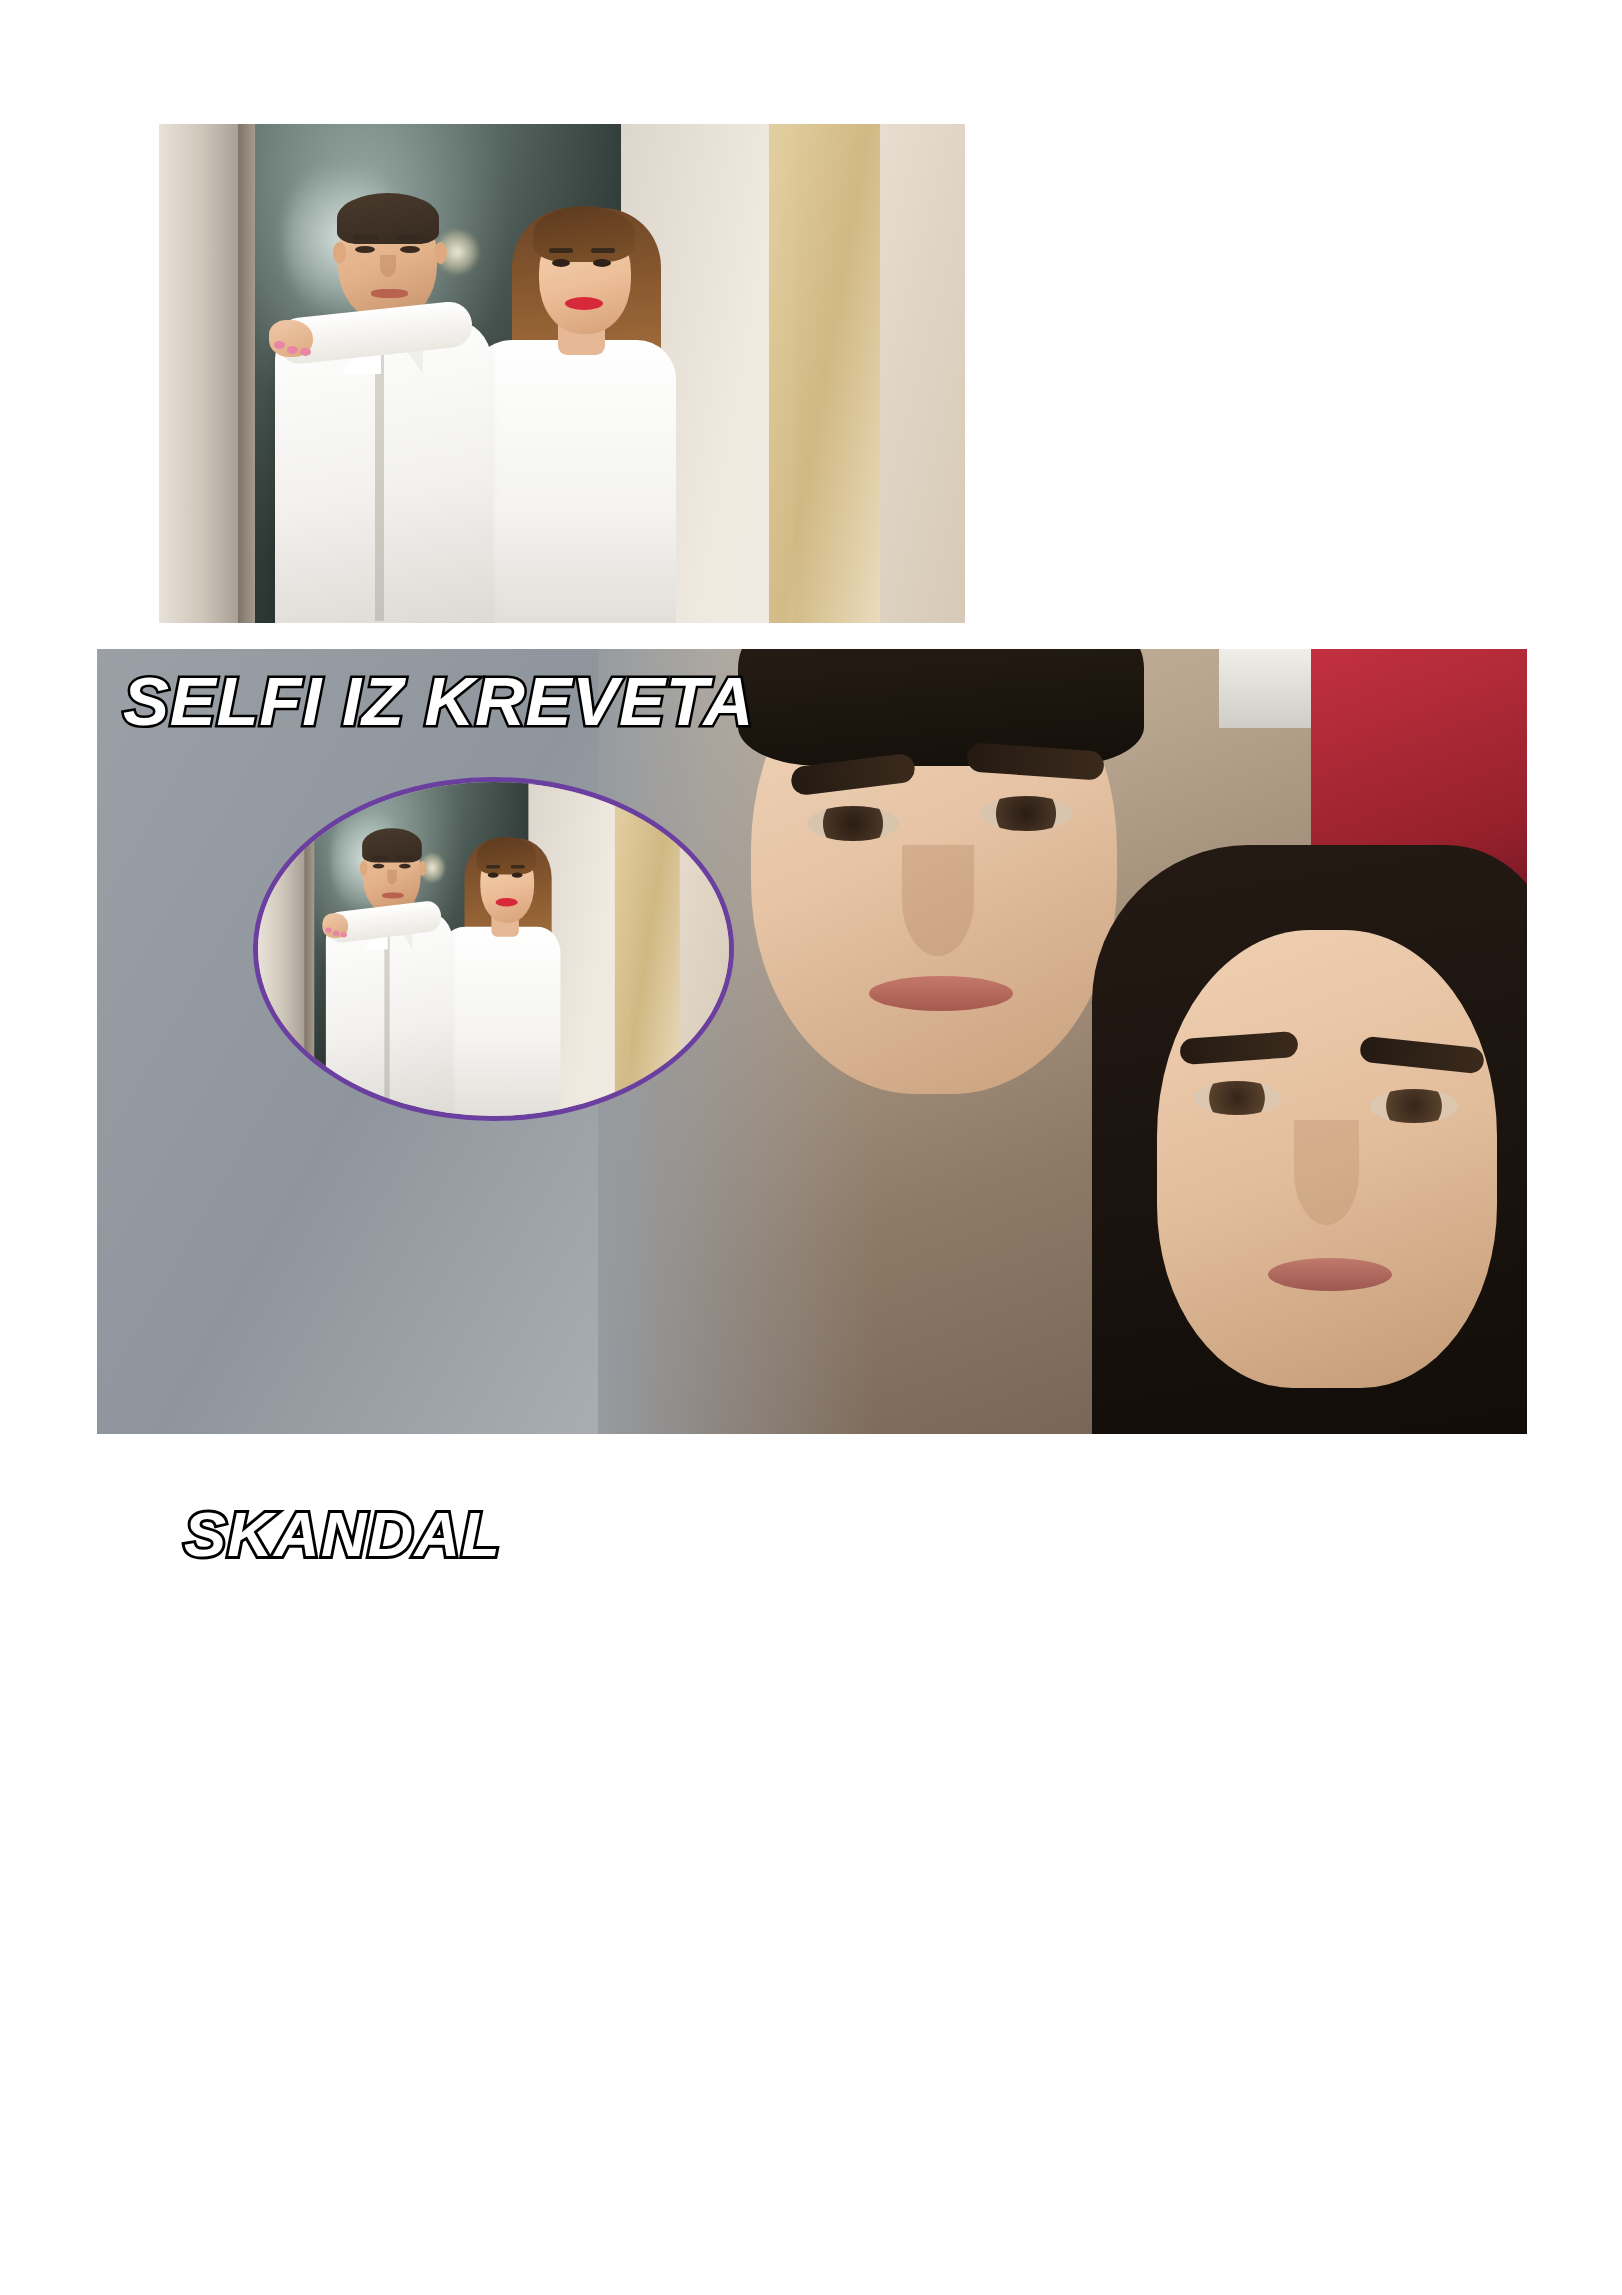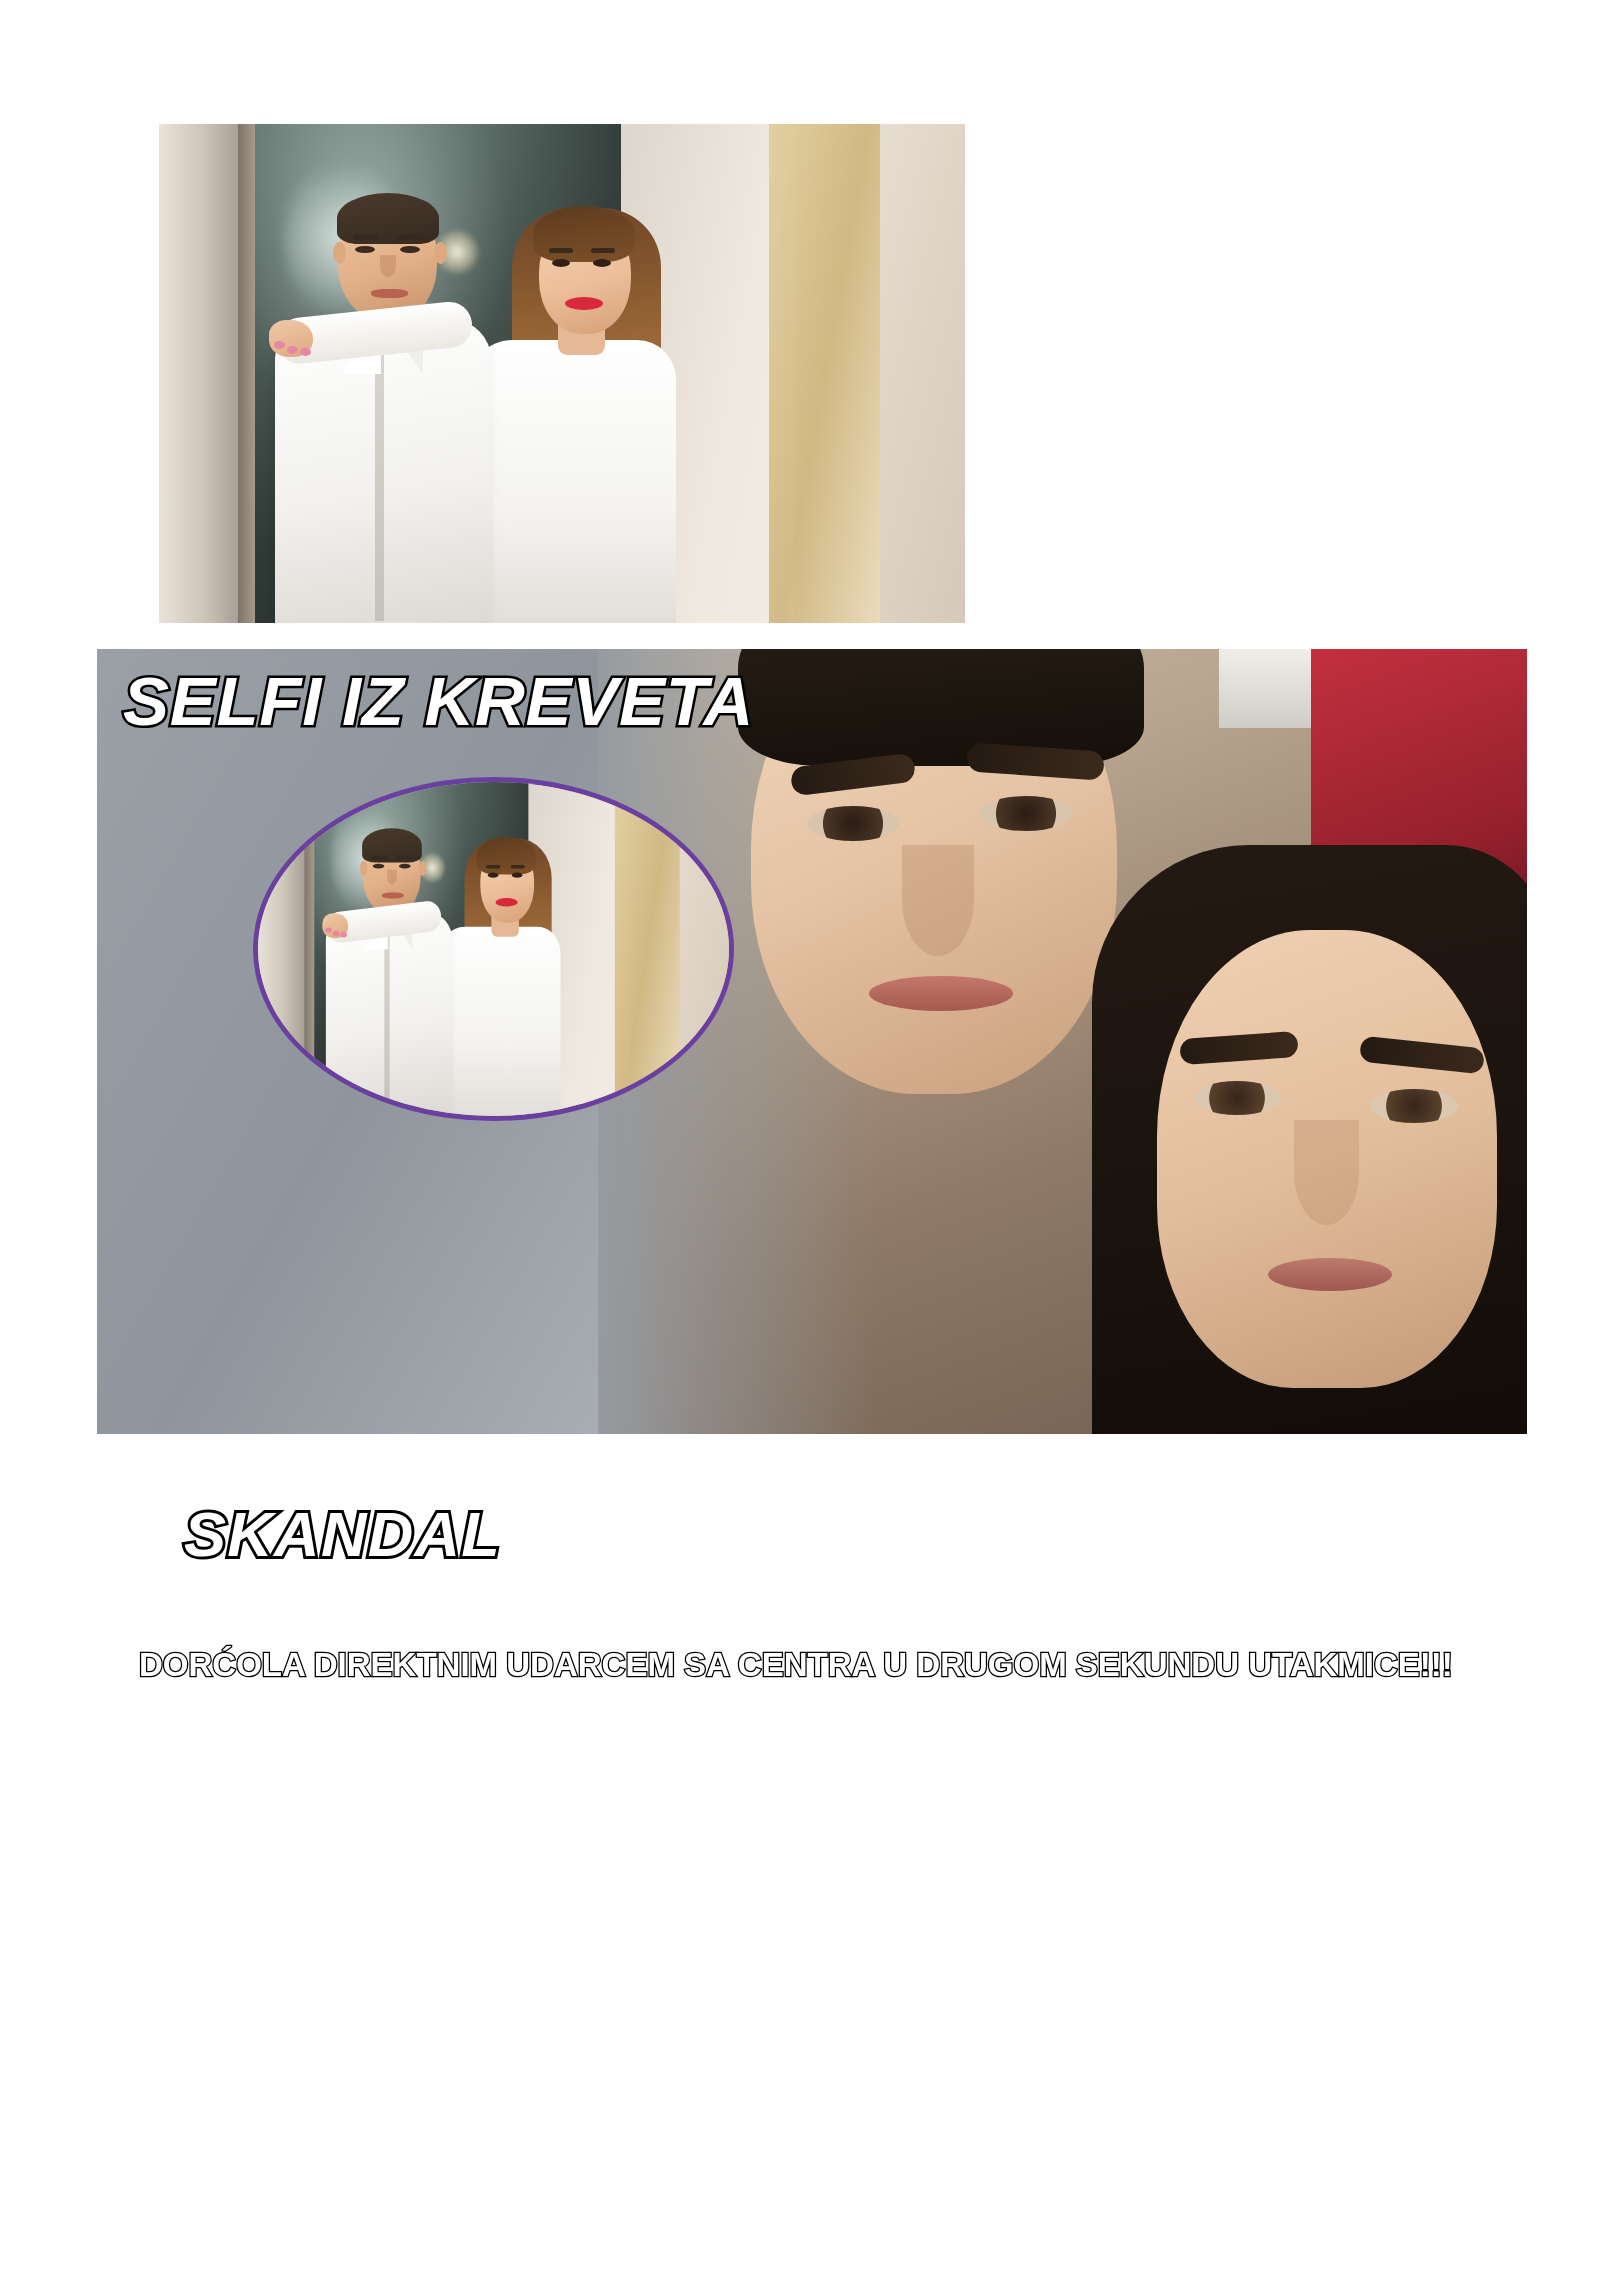--- a/index.html
+++ b/index.html
@@ -548,15 +548,14 @@
     </div>
   </div>
 
   <div class="bn-headline">
   </div>
 </div>
 
 <div class="skandal">SKANDAL</div>
 
 <div class="body-text">
-  <span>DORĆOLA DIREKTNIM UDARCEM SA CENTRA U DRUGOM SEKUNDU UTAKMICE!!!</span>
 </div>
 
 
 </body></html>

